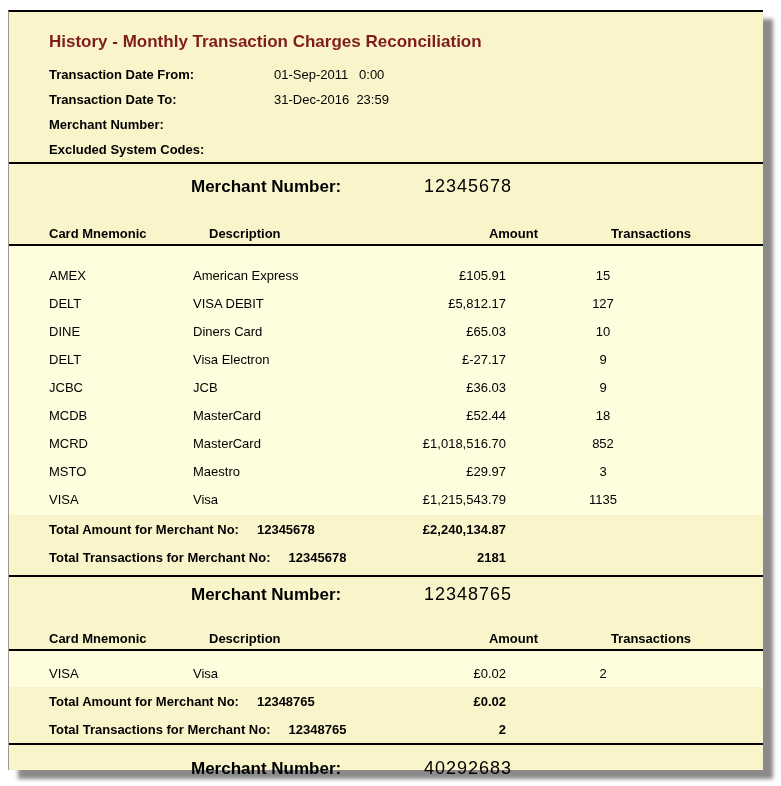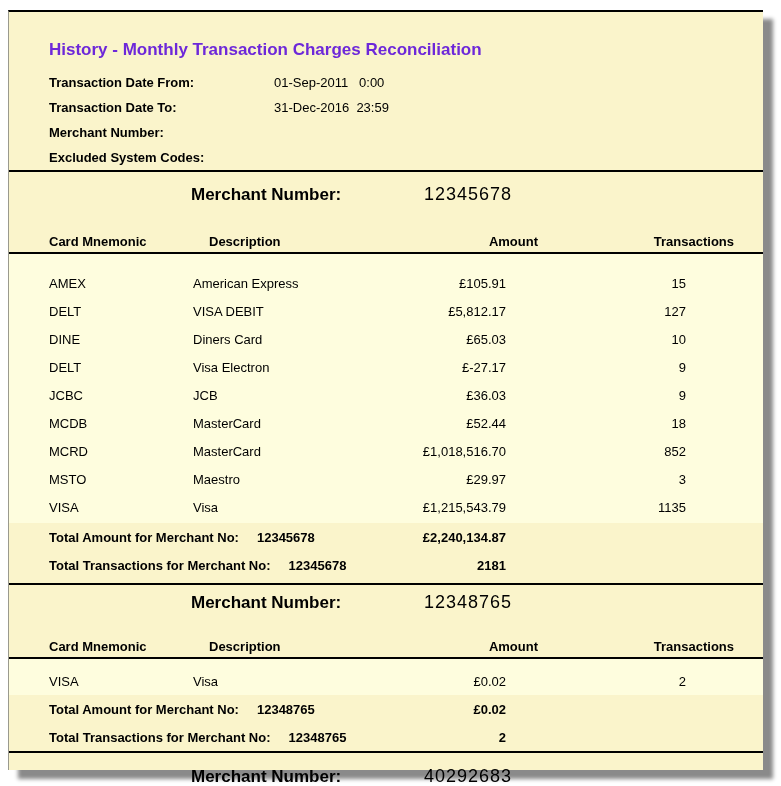--- a/index.html
+++ b/index.html
@@ -16,42 +16,42 @@
     width: 755px; height: 760px;
     background: #FAF4CB;
     border-top: 2px solid #000;
     border-left: 1px solid #9a9a8e;
     box-shadow: 10px 9px 4px #8a8a8a;
   }
   .rule { border: 0; border-top: 2px solid #000; margin: 0; }
 
   
   .report-header { padding: 12px 0 0 40px; }
-  .title { font-size: 17px; font-weight: bold; color: #6d28d9; margin: 16px 0 10px 0; height: 20px; white-space: nowrap; }
+  .title { font-size: 17px; font-weight: bold; color: #7f1d1d; margin: 8px 0 10px 0; height: 20px; white-space: nowrap; }
   .frow { display: flex; height: 25px; align-items: center; }
   .flabel { font-weight: bold; width: 184px; flex: 0 0 184px; }
   .fvalue { white-space: pre; margin-left: 41px; }
 
   
   .mhead { display: flex; align-items: baseline; padding-left: 182px; }
   .mhead-1 { height: 62px; padding-top: 12px; }
   .mhead-2 { height: 54px; padding-top: 7px; }
   .mhead-3 { height: 41px; padding-top: 13px; }
   .mlabel { font-size: 17px; font-weight: bold; width: 233px; flex: 0 0 233px; white-space: nowrap; }
   .mvalue { font-size: 18px; letter-spacing: 1px; }
 
   
   .grid, .trow, .trow-total {
     display: grid;
     grid-template-columns: 144px 153px 160px 180px;
     padding: 0 77px 0 40px;
   }
   .colhead { font-weight: bold; height: 18px; line-height: 16px; gap: 16px; }
   .col-amount, .c3, .tval { text-align: right; }
-  .col-trans, .c4 { text-align: right; margin-left: 14px; }
+  .col-trans, .c4 { text-align: center; margin-left: 14px; }
 
   .band { background: #FEFDDE; padding: 15px 0 2px 0; }
   .band-2 { padding: 8px 0 0 0; }
   .trow { height: 28px; align-items: center; }
 
   .totals { padding: 0; }
   .trow-total { height: 28px; align-items: center; font-weight: bold; }
   .tlabel { grid-column: 1 / 3; white-space: nowrap; }
   .tnum { margin-left: 18px; }
 

